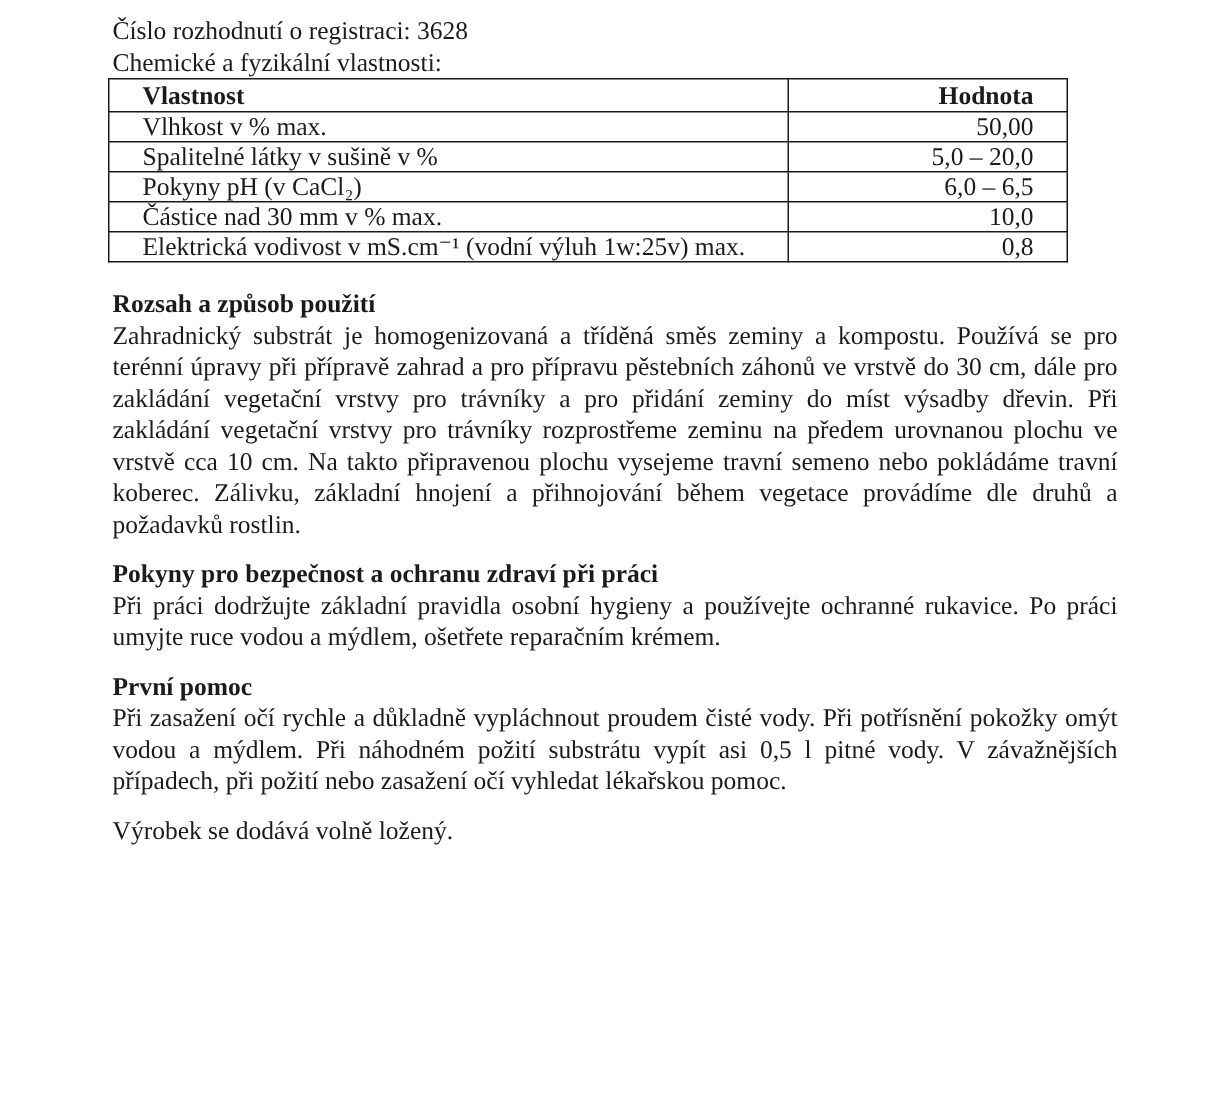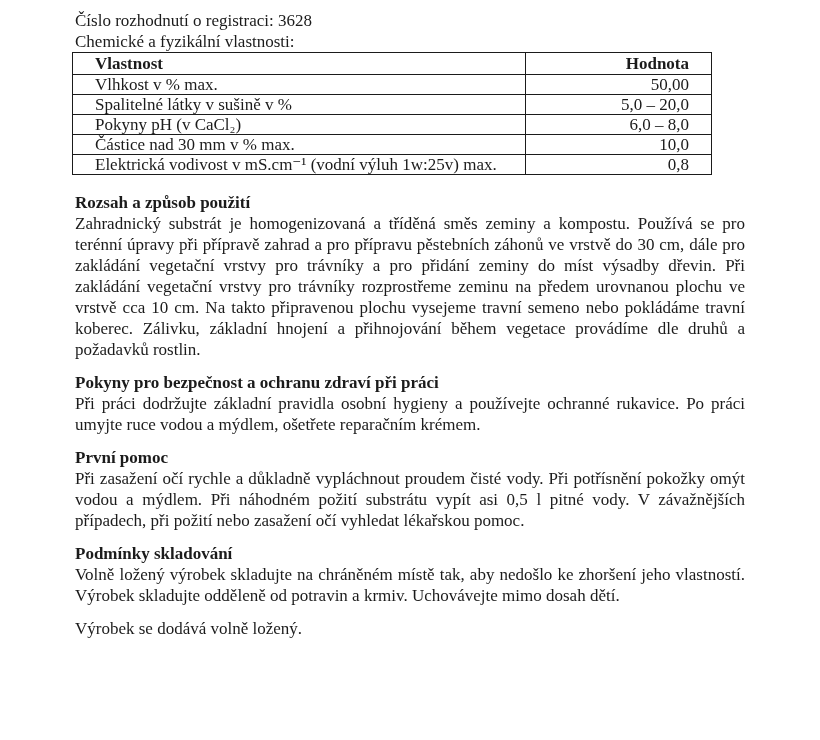--- a/index.html
+++ b/index.html
@@ -77,21 +77,21 @@
       <tr>
         <td class="col-prop">Vlhkost v % max.</td>
         <td class="col-val">50,00</td>
       </tr>
       <tr>
         <td class="col-prop">Spalitelné látky v sušině v %</td>
         <td class="col-val">5,0 – 20,0</td>
       </tr>
       <tr>
         <td class="col-prop">Pokyny pH (v CaCl₂)</td>
-        <td class="col-val">6,0 – 8,0</td>
+        <td class="col-val">6,0 – 6,5</td>
       </tr>
       <tr>
         <td class="col-prop">Částice nad 30 mm v % max.</td>
         <td class="col-val">10,0</td>
       </tr>
       <tr>
         <td class="col-prop">Elektrická vodivost v mS.cm⁻¹ (vodní výluh 1w:25v) max.</td>
         <td class="col-val">0,8</td>
       </tr>
     </tbody>
@@ -106,21 +106,17 @@
   <div class="section">
     <h3>Pokyny pro bezpečnost a ochranu zdraví při práci</h3>
     <p class="body">Při práci dodržujte základní pravidla osobní hygieny a používejte ochranné rukavice. Po práci umyjte ruce vodou a mýdlem, ošetřete reparačním krémem.</p>
   </div>
 
   <div class="section">
     <h3>První pomoc</h3>
     <p class="body">Při zasažení očí rychle a důkladně vypláchnout proudem čisté vody. Při potřísnění pokožky omýt vodou a mýdlem. Při náhodném požití substrátu vypít asi 0,5 l pitné vody. V závažnějších případech, při požití nebo zasažení očí vyhledat lékařskou pomoc.</p>
   </div>
 
-  <div class="section">
-    <h3>Podmínky skladování</h3>
-    <p class="body">Volně ložený výrobek skladujte na chráněném místě tak, aby nedošlo ke zhoršení jeho vlastností. Výrobek skladujte odděleně od potravin a krmiv. Uchovávejte mimo dosah dětí.</p>
-  </div>
 
 
   <p class="b">Výrobek se dodává volně ložený.</p>
 
 </div>
 
 </body></html>

